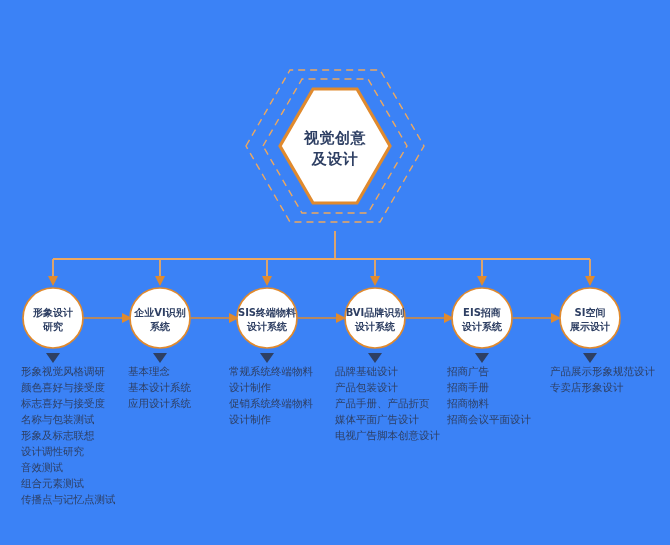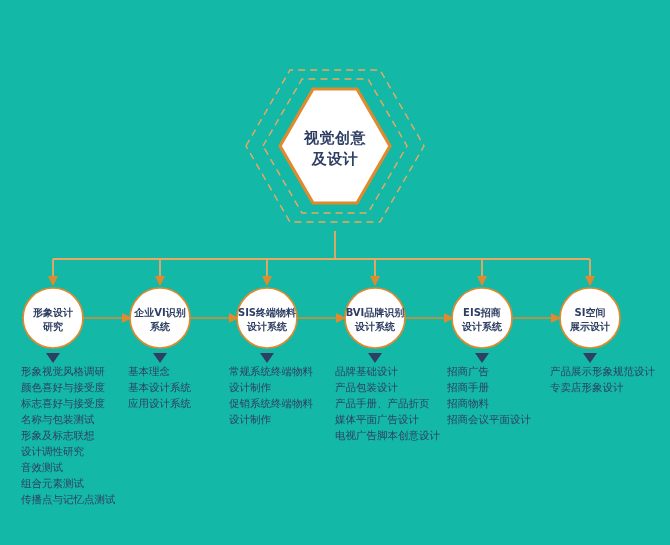--- a/index.html
+++ b/index.html
@@ -4,21 +4,21 @@
 <style>
   html, body {
     margin: 0;
     padding: 0;
     background: #ffffff;
   }
   #stage {
     position: relative;
     width: 670px;
     height: 545px;
-    background: #14b8a6;
+    background: #3b82f6;
     font-family: "DejaVu Sans", "Liberation Sans", sans-serif;
     overflow: hidden;
   }
   #diagram-svg {
     position: absolute;
     left: 0;
     top: 0;
     width: 670px;
     height: 545px;
   }

